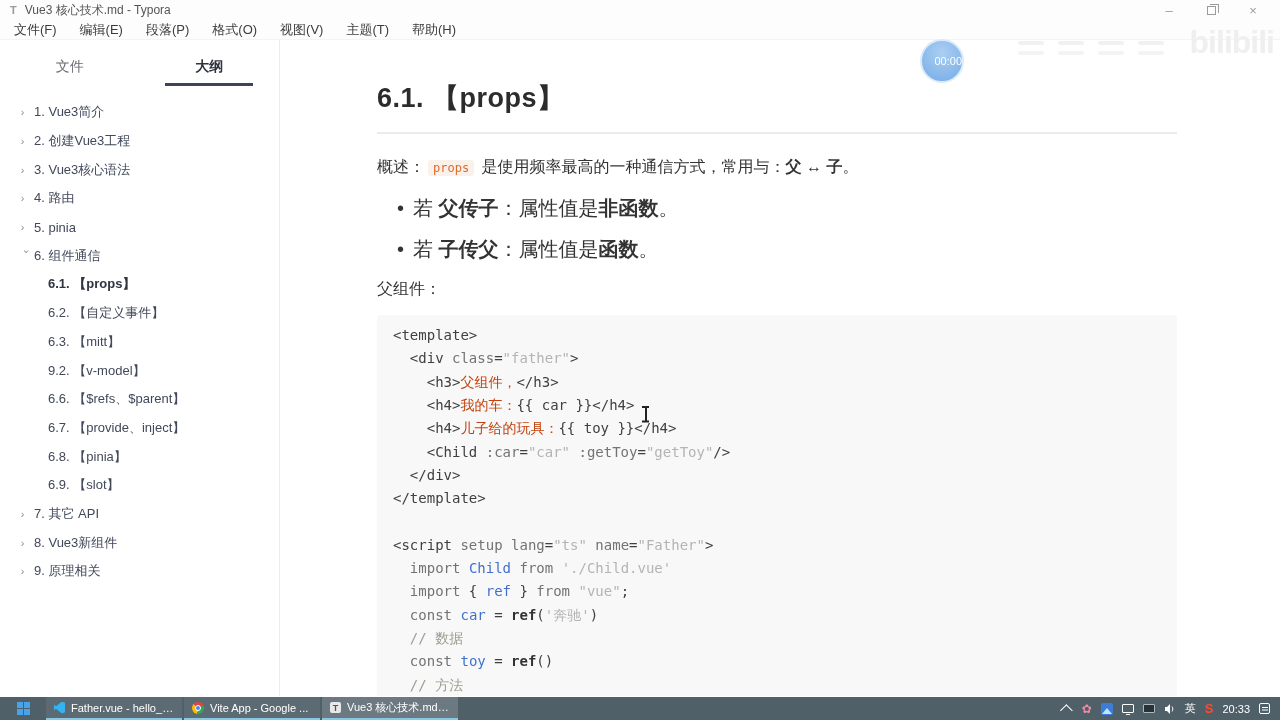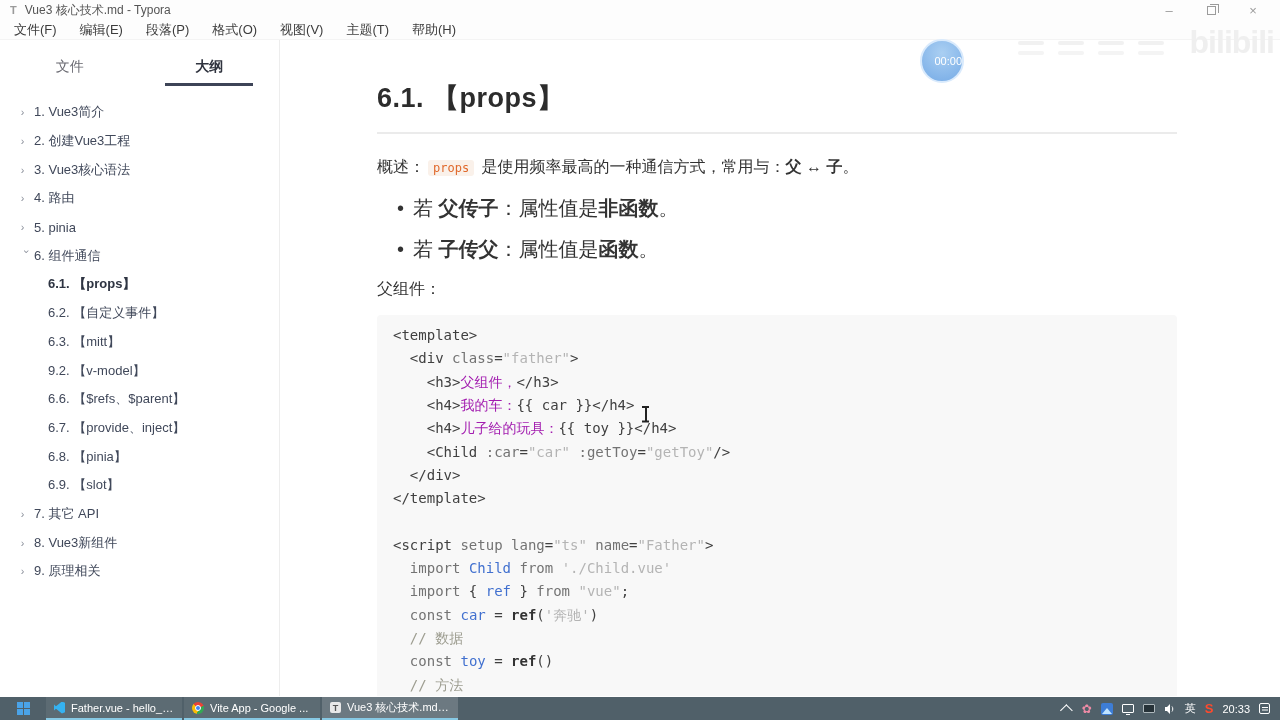--- a/index.html
+++ b/index.html
@@ -53,21 +53,21 @@
   .code-block { margin-top:10px; background:#f8f8f8; border-radius:4px 4px 0 0;
     padding:12px 16px 0; font-family:"DejaVu Sans Mono", monospace; font-size:14px;
     height:410px; overflow:hidden; }
   .cl { height:23.3px; white-space:pre; }
   .tok-t { color:#404040; }
   .tok-k { color:#737373; font-weight:500; }
   .tok-v { color:#4170cf; }
   .tok-f { color:#333; font-weight:bold; }
   .tok-s { color:#b4b4b4; }
   .tok-c { color:#9d9d90; }
-  .tok-h { color:#a21caf;margin-top:12px; }
+  .tok-h { color:#c2410c;margin-top:12px; }
 
   
   .recorder { position:absolute; left:920px; top:39px; width:44px; height:44px; border-radius:50%;
     background:radial-gradient(circle at 50% 30%, #aacff2, #76abe6); border:2px solid #d9eafc;
     display:flex; align-items:center; justify-content:flex-end; color:#fff; font-size:11px; z-index:5; }
 
   
   .watermark { position:absolute; right:6px; top:24px; display:flex; align-items:center; z-index:1;
     pointer-events:none; }
   .wm-dashes { display:flex; gap:14px; margin-right:26px; }

